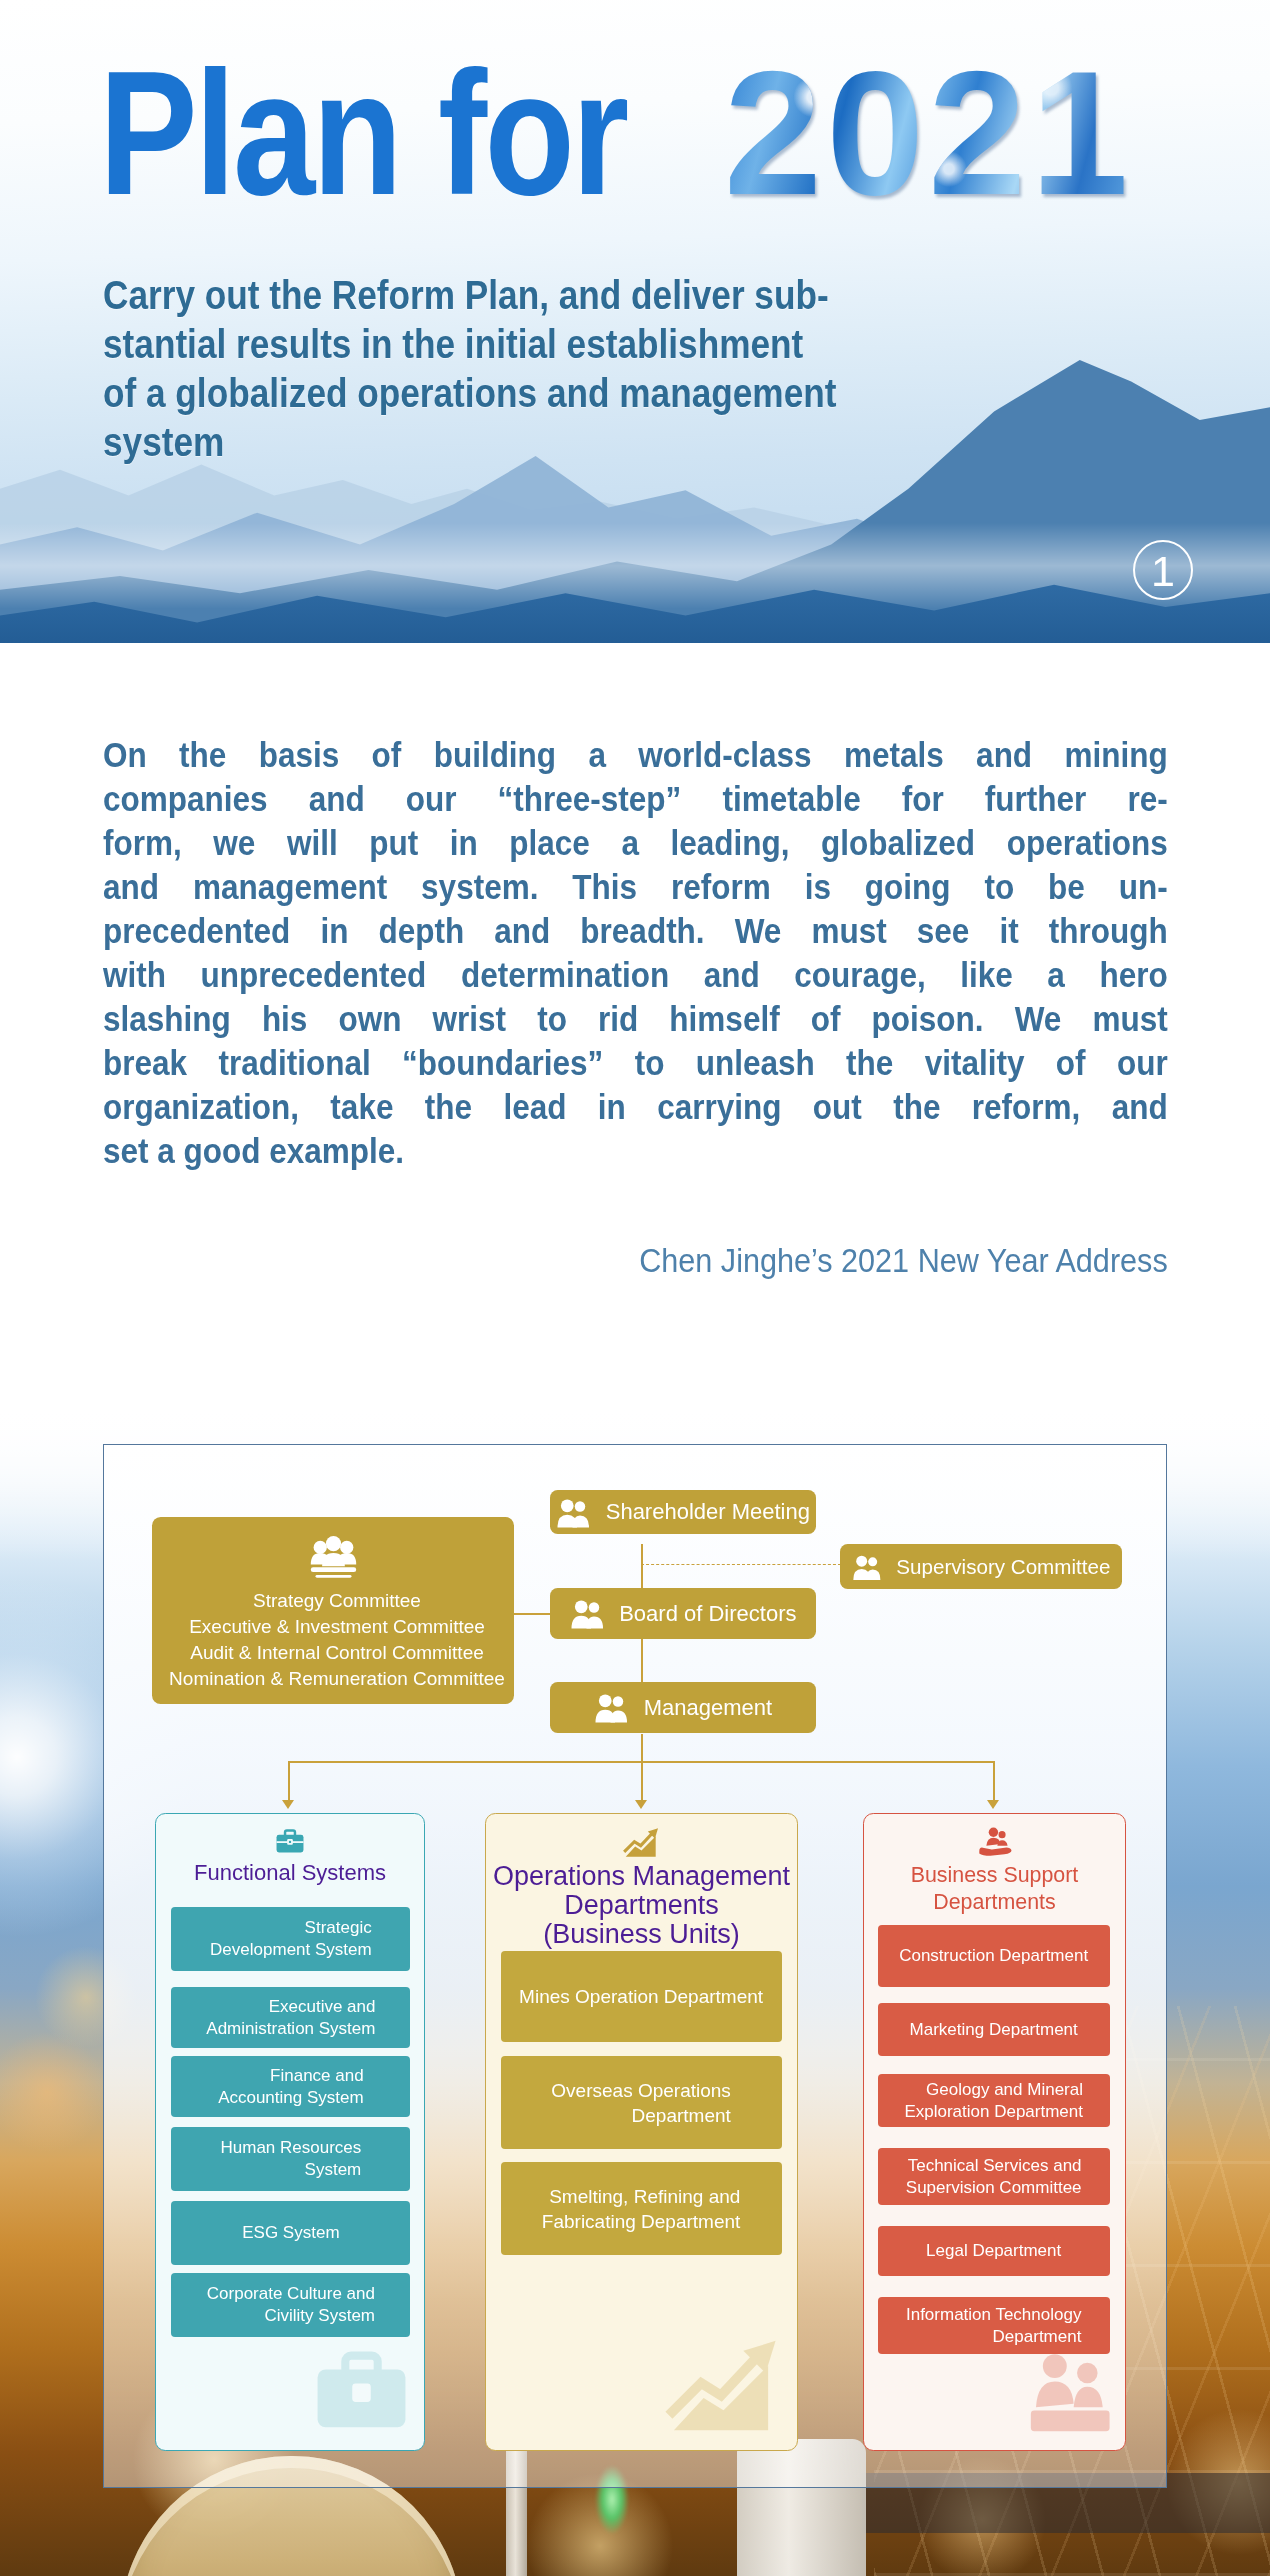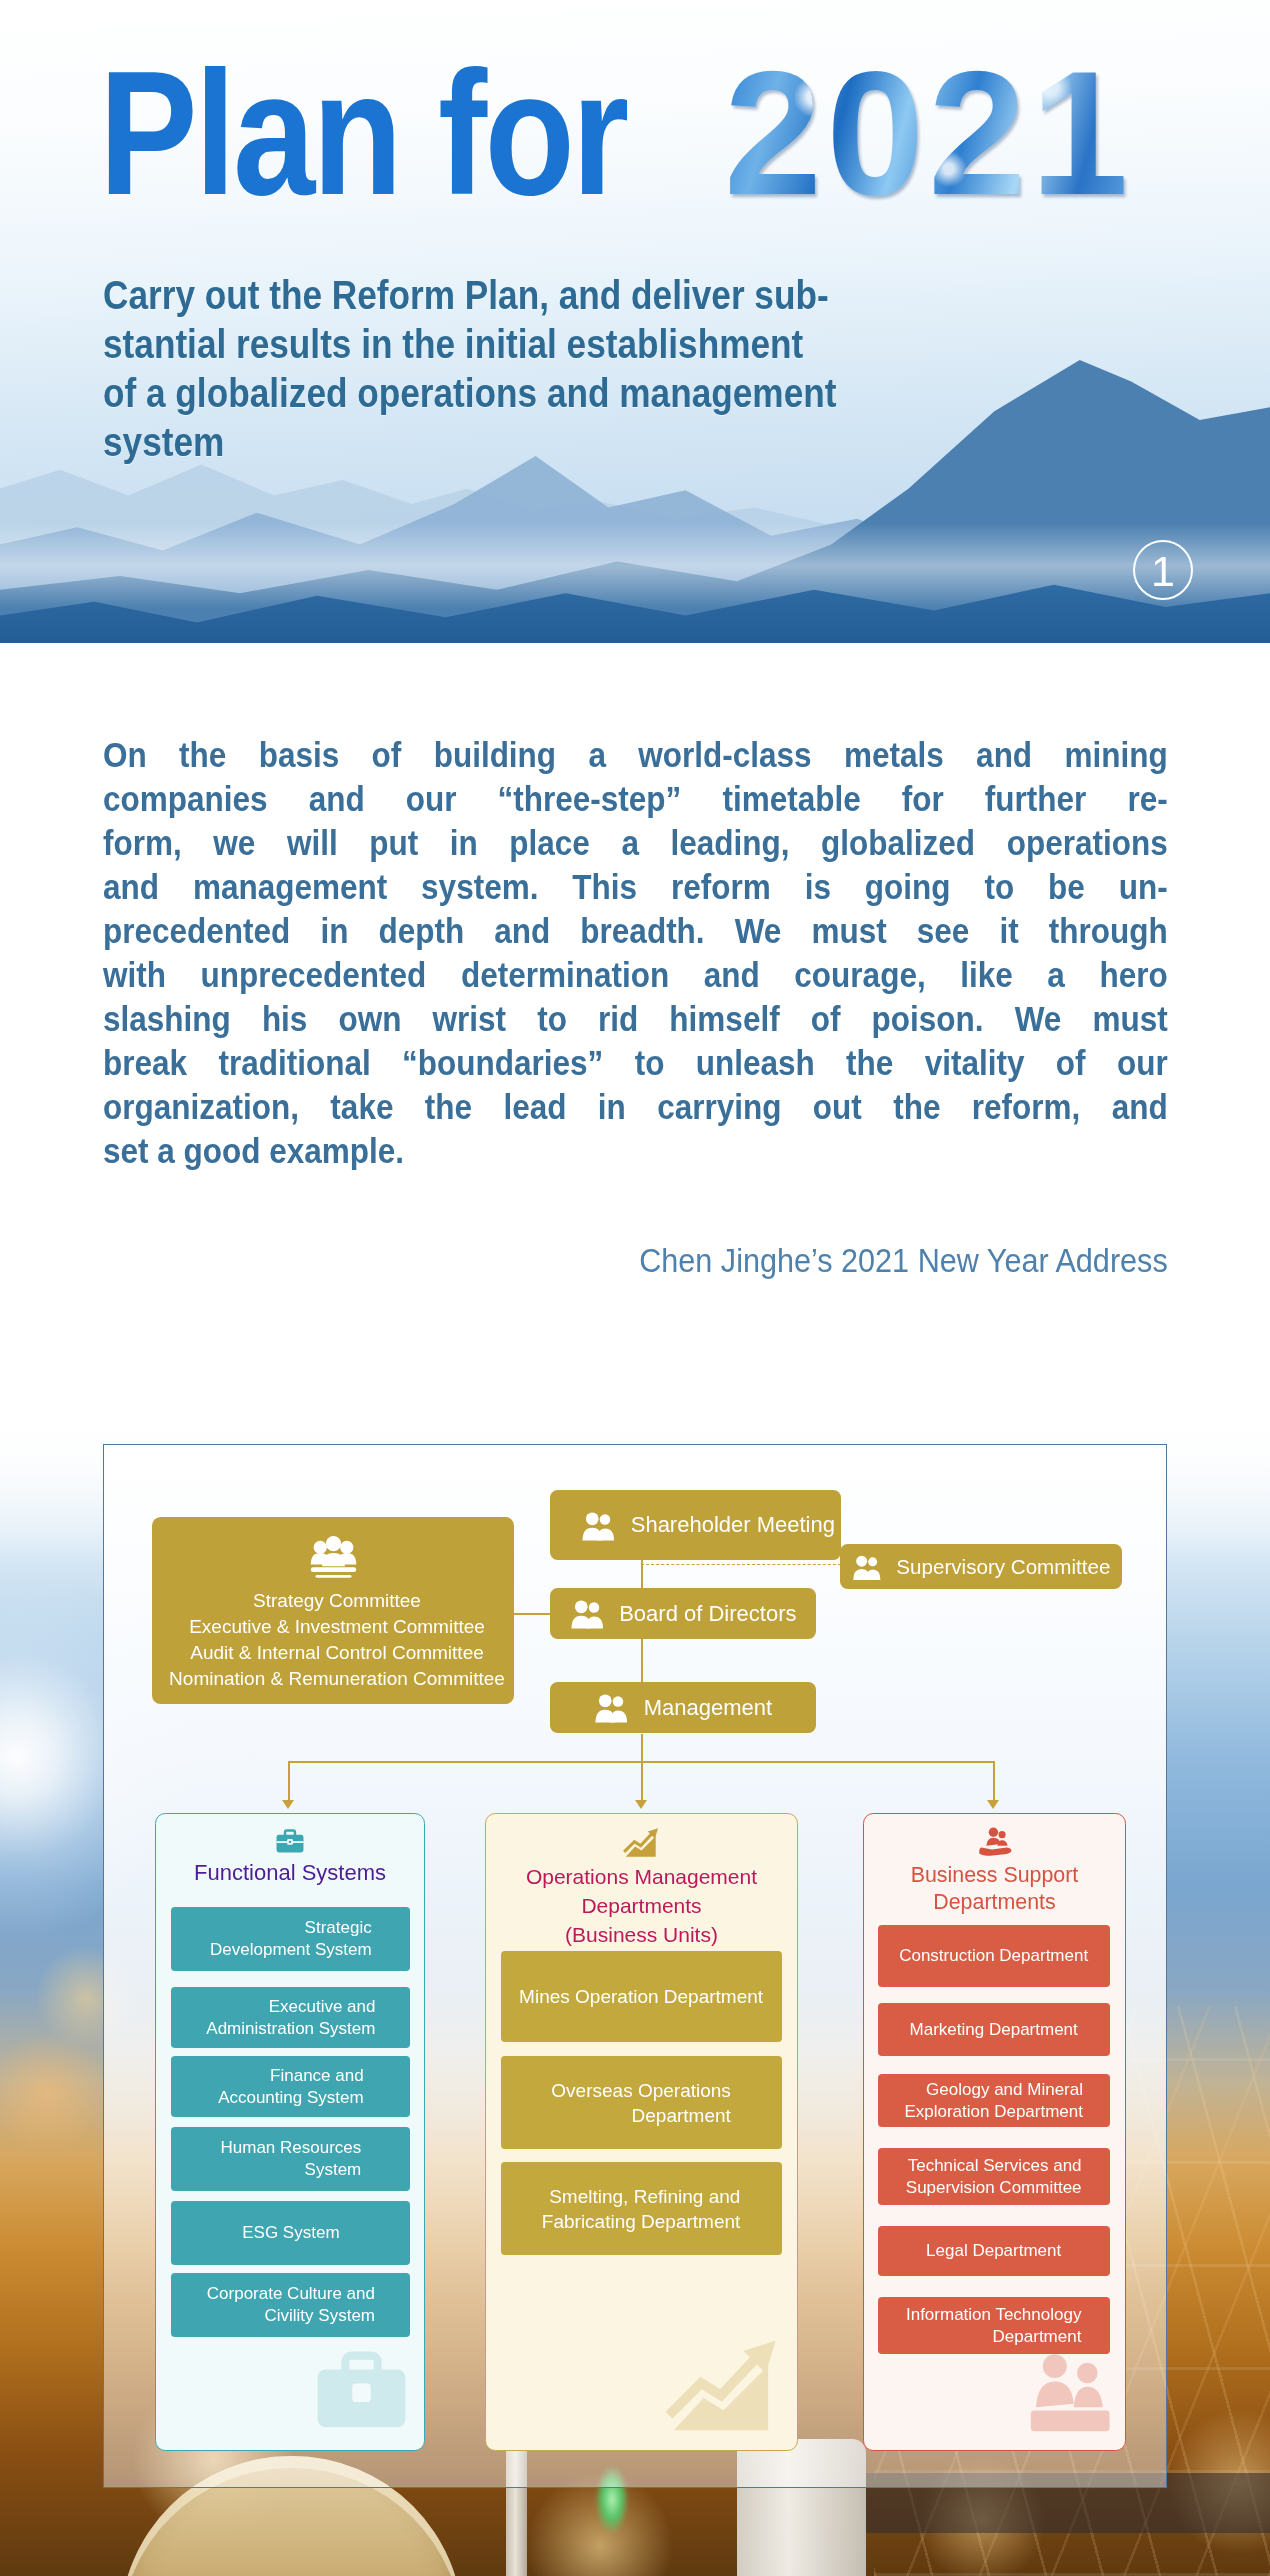--- a/index.html
+++ b/index.html
@@ -151,21 +151,21 @@
     <div class="dash" style="left:537px;top:119px;width:200px;"></div>
     <div class="line" style="left:410px;top:168px;width:36px;height:1.7px;"></div>
     <div class="line" style="left:184px;top:316px;width:705px;height:1.7px;"></div>
     <div class="line" style="left:184px;top:316px;width:1.7px;height:39px;"></div>
     <div class="line" style="left:537px;top:316px;width:1.7px;height:39px;"></div>
     <div class="line" style="left:889px;top:316px;width:1.7px;height:39px;"></div>
     <div class="arrow-down" style="left:178px;top:355px;"></div>
     <div class="arrow-down" style="left:531px;top:355px;"></div>
     <div class="arrow-down" style="left:883px;top:355px;"></div>
 
-    <div class="gold-node" style="left:446px;top:45px;width:266px;height:70px;padding-left:25px;">
+    <div class="gold-node" style="left:446px;top:45px;width:266px;height:44px;">
       <svg width="36" height="31" viewBox="0 0 48 40" fill="#fff">
           <circle cx="32" cy="12" r="7"></circle>
           <path d="M22 40 Q22 24 32 24 Q44 24 44 40 Z"></path>
           <circle cx="15" cy="11" r="8.5"></circle>
           <path d="M2 40 Q2 23 15 23 Q28 23 28 40 Z"></path>
         </svg>
       <span class="nlabel">Shareholder Meeting</span>
     </div>
 
     <div class="gold-node" style="left:736px;top:99px;width:282px;height:45px;">
@@ -249,21 +249,21 @@
     </div>
 
     <div class="col col-gold">
       <div class="cicon">
         <svg width="41" height="33" viewBox="0 0 52 40" fill="#C5A03B">
             <path d="M6 38 L18 25 L26 30 L44 12 L44 38 Z"></path>
             <path d="M4 32 L17 19 L25 24 L40 8" fill="none" stroke="#C5A03B" stroke-width="4"></path>
             <polygon points="47,2 34,6 43,15"></polygon>
           </svg>
       </div>
-      <div class="ctitle" style="top:48px;font-size:21px;line-height:29px;color:#be185d;">Operations Management
+      <div class="ctitle" style="top:48px;font-size:27px;line-height:29px;color:#4c1d95;">Operations Management
 Departments
 (Business Units)</div>
       <div class="item gold" style="top:137px;height:91px;">Mines Operation Department</div>
       <div class="item gold" style="top:242px;height:93px;">Overseas Operations
 Department</div>
       <div class="item gold" style="top:348px;height:93px;">Smelting, Refining and
 Fabricating Department</div>
       <div class="wm" style="right:8.6px;bottom:10.3px;opacity:.25;">
         <svg width="129" height="103" viewBox="0 0 52 40" fill="#C5A03B">
             <path d="M6 38 L18 25 L26 30 L44 12 L44 38 Z"></path>

